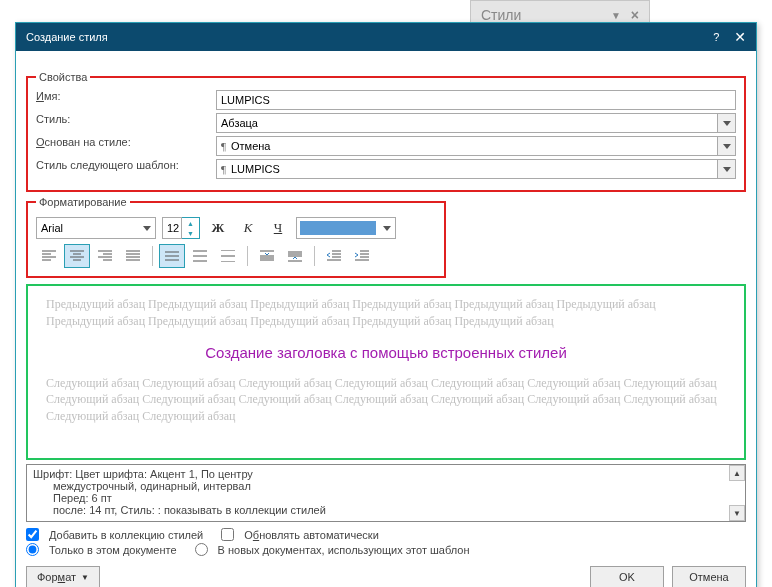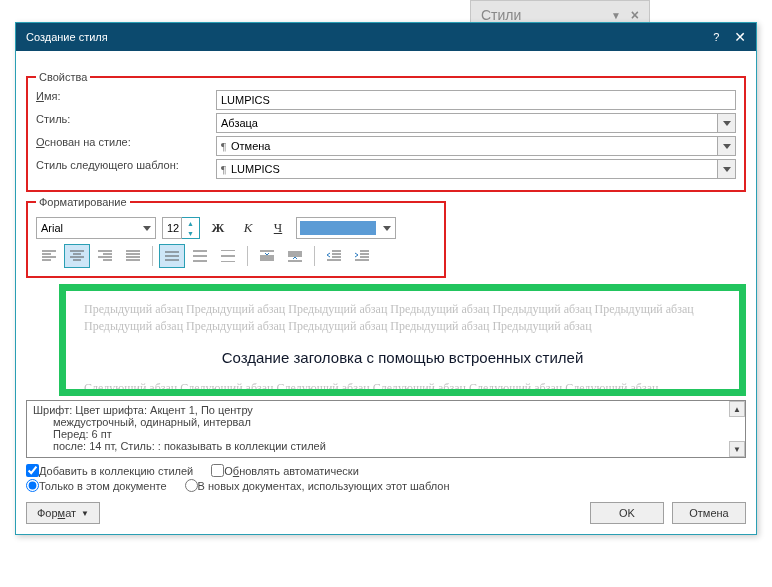--- a/index.html
+++ b/index.html
@@ -33,29 +33,29 @@
   .tbtn.bold { font-weight: bold; }
   .tbtn.italic { font-style: italic; }
   .tbtn.uline { text-decoration: underline; }
   .color-fld { width: 100px; height: 22px; border: 1px solid #a9a9a9; display: flex; align-items: center; }
   .color-sw { flex: 1; height: 14px; margin: 0 3px; background: #5b9bd5; }
   .toolbar2 { display: flex; align-items: center; gap: 2px; margin-top: 4px; }
   .icon-btn { width: 26px; height: 24px; border: 1px solid transparent; display: flex; align-items: center; justify-content: center; }
   .icon-btn.sel { background: #cde6f7; border: 1px solid #2a9fb4; }
   .sep { width: 1px; height: 20px; background: #c0c0c0; margin: 0 4px; }
   svg { display: block; }
-  .preview { border: 7px solid #22c55e; height: 112px; margin-top: 6px; padding: 10px 18px; overflow: hidden; margin-left: 33px; }
+  .preview { border: 2px solid #22c55e; height: 176px; margin-top: 6px; padding: 10px 18px; overflow: hidden; }
   .prev-gray { color: #c0c0c0; font-family: "Times New Roman", serif; font-size: 12px; line-height: 1.4; }
-  .prev-title { color: #0f172a; font-size: 15px; text-align: center; margin: 14px 0; }
+  .prev-title { color: #a21caf; font-size: 15px; text-align: center; margin: 14px 0; }
   .desc-box { border: 1px solid #888; height: 58px; margin-top: 4px; padding: 3px 6px; color: #444; position: relative; overflow: hidden; }
   .desc-box .line { white-space: nowrap; }
   .desc-box .indent { padding-left: 20px; }
   .scroll-btn { position: absolute; right: 0; width: 16px; height: 16px; background: #efefef; border: 1px solid #c0c0c0; display: flex; align-items: center; justify-content: center; font-size: 8px; }
   .check-row { display: flex; align-items: center; margin-top: 6px; gap: 18px; }
-  .chk, .rad { display: flex; align-items: center; gap: 0; color: #444; }
+  .chk, .rad { display: flex; align-items: center; gap: 10px; color: #444; }
   .chk input, .rad input { margin: 0; }
   .bottom { display: flex; align-items: center; margin-top: 10px; }
   .btn { height: 22px; min-width: 74px; border: 1px solid #a0a0a0; background: #efefef; display: flex; align-items: center; justify-content: center; padding: 0 8px; color: #333; }
   .btn .arr { margin-left: 5px; font-size: 8px; }
   .bottom .spacer { flex: 1; }
   .u { text-decoration: underline; }
 </style>
 </head>
 <body>
 

